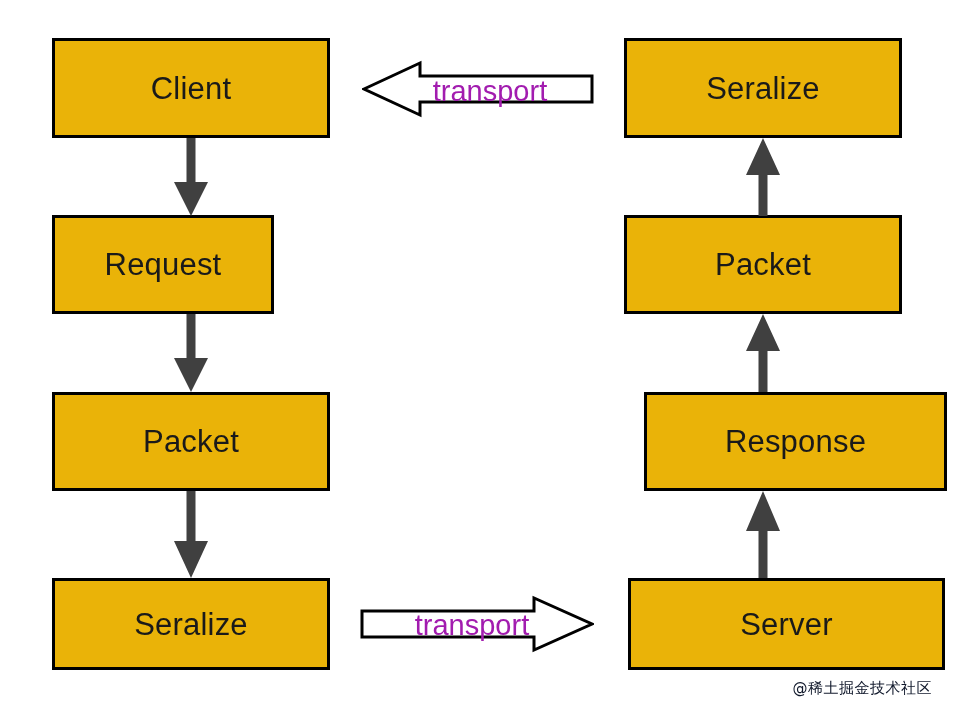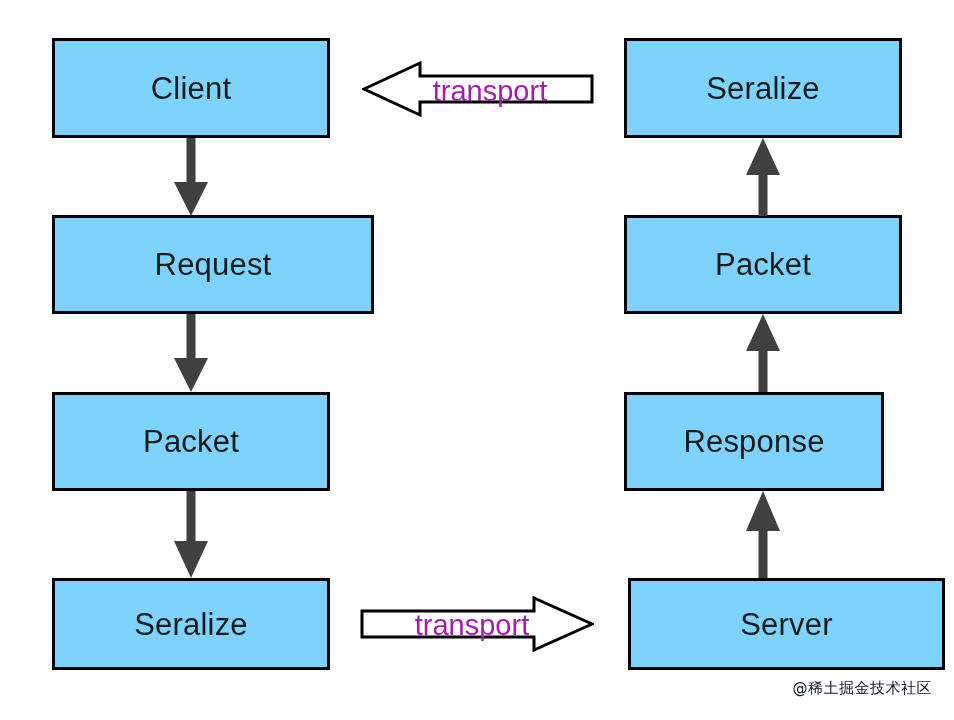--- a/index.html
+++ b/index.html
@@ -18,21 +18,21 @@
     position: absolute;
     left: 0;
     top: 0;
     width: 954px;
     height: 720px;
   }
   .node-box {
     position: absolute;
     box-sizing: border-box;
     border: 3px solid #000000;
-    background: #7dd3fc;
+    background: #eab308;
     display: flex;
     align-items: center;
     justify-content: center;
   }
   .node-label {
     font-size: 31px;
     color: #1a1a1a;
     letter-spacing: 0.2px;
     line-height: 1;
     white-space: nowrap;
@@ -62,21 +62,21 @@
 </style>
 </head>
 <body>
 
 <div id="canvas">
 
   <div class="node-box" style="left:52px; top:38px; width:278px; height:100px;">
     <span class="node-label">Client</span>
   </div>
 
-  <div class="node-box" style="left:52px; top:215px; width:322px; height:99px;">
+  <div class="node-box" style="left:52px; top:215px; width:222px; height:99px;">
     <span class="node-label">Request</span>
   </div>
 
   <div class="node-box" style="left:52px; top:392px; width:278px; height:99px;">
     <span class="node-label">Packet</span>
   </div>
 
   <div class="node-box" style="left:52px; top:578px; width:278px; height:92px;">
     <span class="node-label">Seralize</span>
   </div>
@@ -94,21 +94,21 @@
   </svg>
 
   <div class="node-box" style="left:624px; top:38px; width:278px; height:100px;">
     <span class="node-label">Seralize</span>
   </div>
 
   <div class="node-box" style="left:624px; top:215px; width:278px; height:99px;">
     <span class="node-label">Packet</span>
   </div>
 
-  <div class="node-box" style="left:624px; top:392px; width:260px; height:99px;">
+  <div class="node-box" style="left:644px; top:392px; width:303px; height:99px;">
     <span class="node-label">Response</span>
   </div>
 
   <div class="node-box" style="left:628px; top:578px; width:317px; height:92px;">
     <span class="node-label">Server</span>
   </div>
 
   <svg class="flow-arrow" style="left:746px; top:138px;" width="34" height="78" viewBox="0 0 34 78">
     <polygon points="17,0 34,37 21.5,37 21.5,78 12.5,78 12.5,37 0,37" fill="#404040"></polygon>
   </svg>

